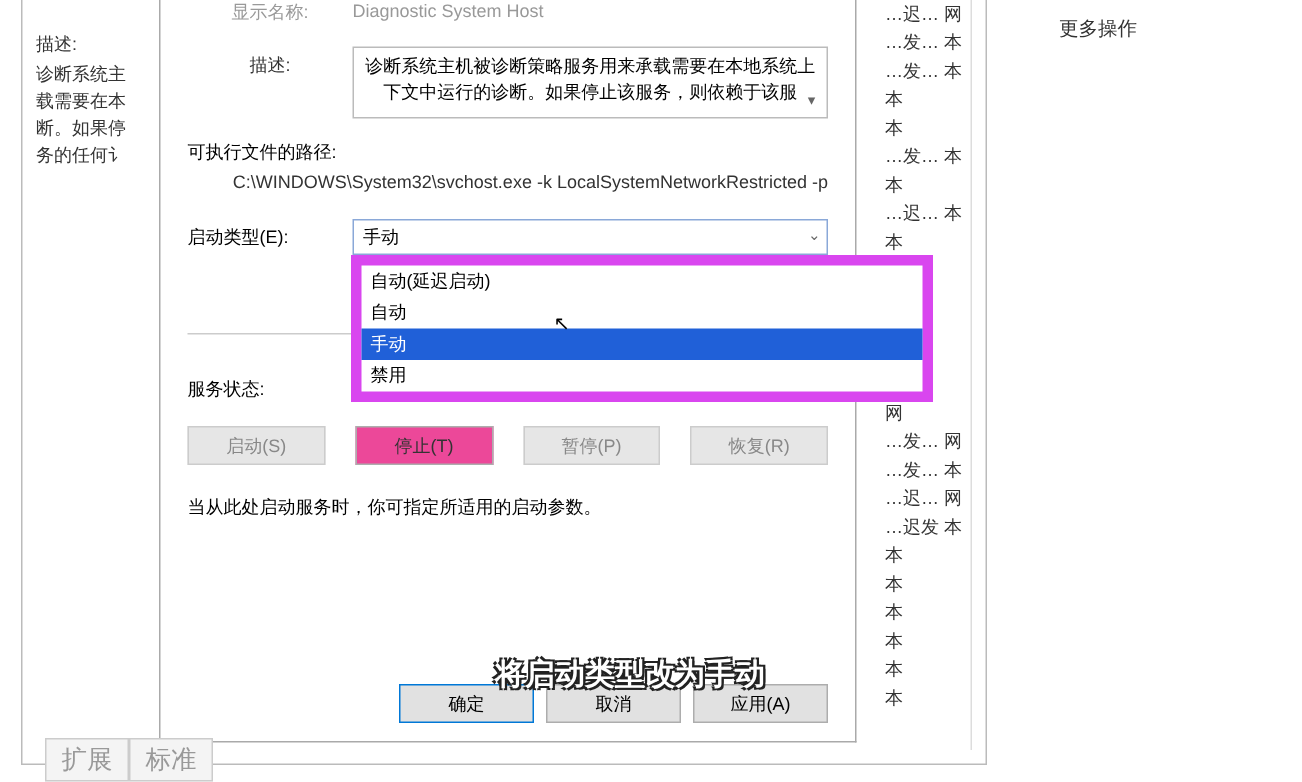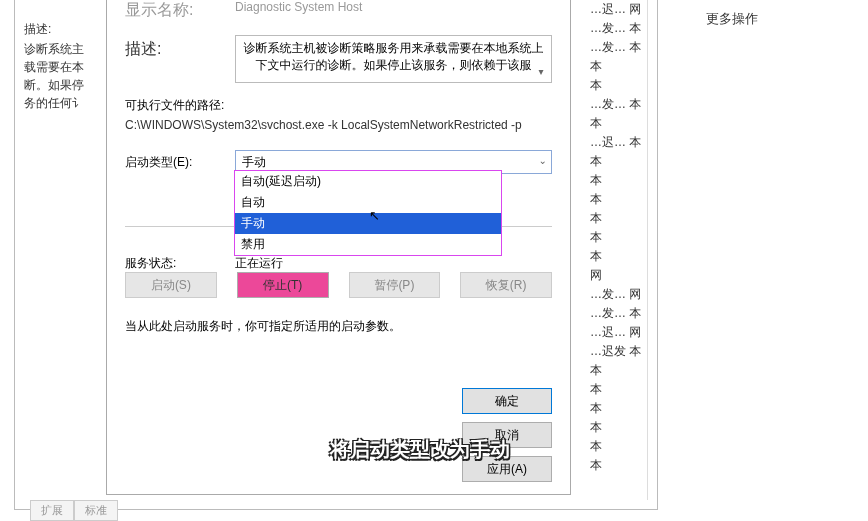--- a/index.html
+++ b/index.html
@@ -10,64 +10,64 @@
     
     .left-panel { position: absolute; left: 24px; top: 20px; width: 80px; font-size: 12px; color: #333; line-height: 18px; }
     .left-title { margin-bottom: 2px; }
     
     .right-panel { position: absolute; right: 12px; top: 10px; width: 150px; }
     .more-ops { font-size: 13px; color: #333; }
     
     .dialog { position: absolute; left: 106px; top: 0; width: 465px; height: 495px; background: #fff; border: 1px solid #aaa; border-top: none; padding: 0 18px; }
     
     .field-row { display: flex; align-items: flex-start; margin-top: 6px; }
-    .field-label { width: 110px; font-size: 16px; color: #333; padding-top: 4px; flex-shrink: 0; }
+    .field-label { width: 110px; font-size: 12px; color: #333; padding-top: 4px; flex-shrink: 0; text-align: center; }
     
     .display-name-val { padding-top: 4px; color: #999; font-size: 12px; }
     
     .desc-box { border: 1px solid #bbb; padding: 4px 6px; font-size: 12px; line-height: 17px; position: relative; width: 320px; height: 48px; text-align: center; }
     .desc-scroll { position: absolute; right: 2px; top: 28px; width: 16px; height: 14px; font-size: 10px; color: #666; display: flex; align-items: center; justify-content: center; cursor: pointer; }
     
     .exec-path { margin-top: 14px; font-size: 12px; }
     .exec-path-label { margin-bottom: 4px; }
-    .exec-path-value { font-size: 12px; color: #333; }
+    .exec-path-value { font-size: 12px; color: #333; text-align: right; }
     
     .startup-row { margin-top: 18px; display: flex; align-items: center; }
     .startup-label { width: 110px; font-size: 12px; }
     .combo { flex: 1; border: 1px solid #8aa8d8; height: 24px; padding: 3px 6px; font-size: 12px; background: #fff; position: relative; cursor: pointer; }
     .combo-arrow { position: absolute; right: 4px; top: 4px; font-size: 10px; color: #666; }
     
-    .dropdown { position: absolute; left: 127px; top: 170px; width: 268px; border: 1px solid #d946ef; background: #fff; z-index: 10; }
+    .dropdown { position: absolute; left: 127px; top: 170px; width: 388px; border: 7px solid #d946ef; background: #fff; z-index: 10; }
     .dd-item { padding: 2px 6px; font-size: 12px; cursor: pointer; }
     .dd-item.selected { background: #2060d8; color: #fff; }
     
     .cursor-img { position: absolute; left: 369px; top: 208px; font-size: 13px; z-index: 20; pointer-events: none; color: #000; }
     
     .divider { border-top: 1px solid #ccc; margin-top: 52px; }
     
     .status-row { display: flex; margin-top: 28px; font-size: 12px; }
     .status-label { width: 110px; }
     
-    .button-row { display: flex; gap: 20px; }
+    .button-row { display: flex; gap: 20px; margin-top: 16px; }
     .svc-btn { width: 94px; height: 26px; background: #e6e6e6; border: 1px solid #ccc; font-size: 12px; cursor: pointer; color: #888; }
     .svc-btn.enabled { color: #333; background: #ec4899; border: 1px solid #adadad; }
     
     .hint-text { margin-top: 20px; font-size: 12px; }
     
     .params-row { display: flex; margin-top: 30px; align-items: center; }
     .params-label { width: 110px; font-size: 12px; color: #999; }
     .params-input { flex: 1; height: 24px; border: 1px solid #ddd; background: #fafafa; }
     
-    .bottom-buttons { position: absolute; bottom: 12px; right: 18px; display: flex; gap: 8px; flex-direction: column; }
+    .bottom-buttons { position: absolute; bottom: 12px; right: 18px; display: flex; gap: 8px; }
     .bottom-btn { width: 90px; height: 26px; border: 1px solid #adadad; background: #e1e1e1; font-size: 12px; cursor: pointer; }
     .bottom-btn.primary { border: 1.5px solid #0078d7; }
     
     .caption { position: absolute; bottom: 58px; left: 330px; font-size: 20px; font-weight: bold; color: #fff; text-shadow: -1.5px -1.5px 0 #222, 1.5px -1.5px 0 #222, -1.5px 1.5px 0 #222, 1.5px 1.5px 0 #222; z-index: 30; }
     
-    .bottom-tabs { position: absolute; bottom: 0; left: 30px; display: flex; font-size: 11px; }
+    .bottom-tabs { position: absolute; bottom: 0; left: 30px; display: flex; font-size: 17px; }
     .tab { padding: 2px 10px; border: 1px solid #ccc; background: #f4f4f4; color: #999; }
     
     .outer-border { position: absolute; left: 14px; top: 0; width: 644px; height: 510px; border: 1px solid #bbb; border-top: none; pointer-events: none; }
   </style>
 </head>
 <body>
 
 <div class="outer-border"></div>
 
 <div class="bg-column">

